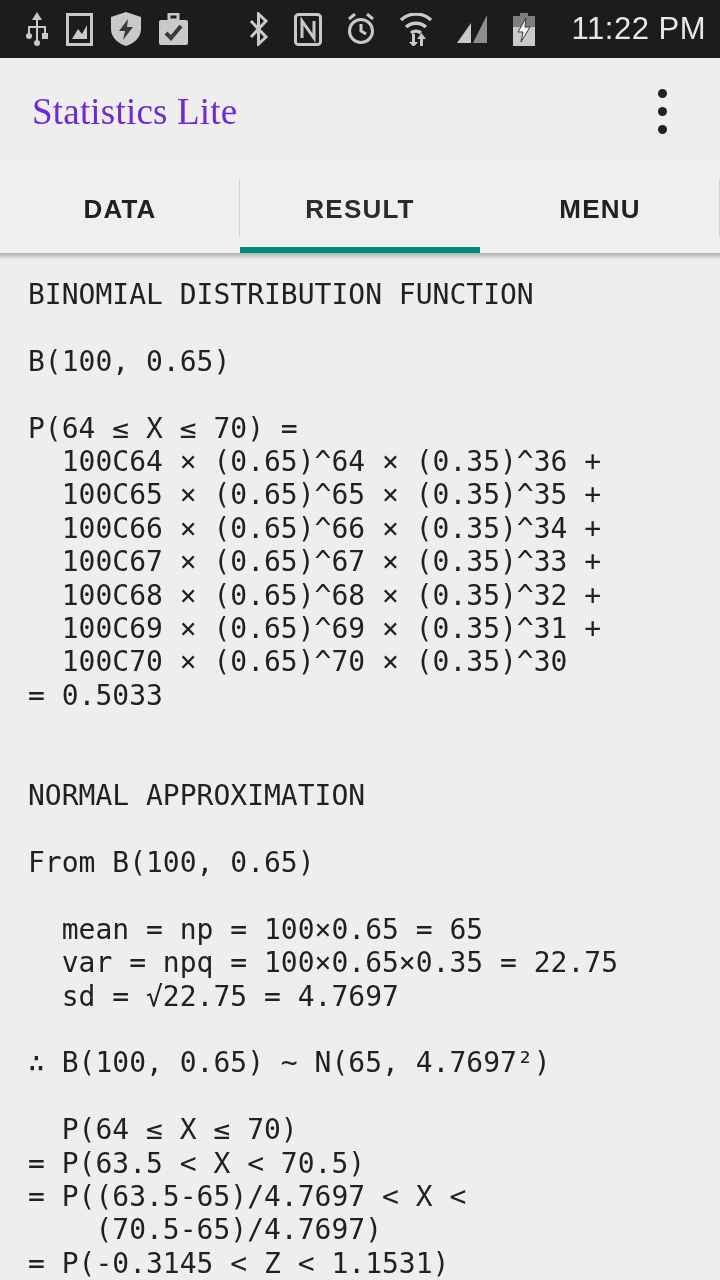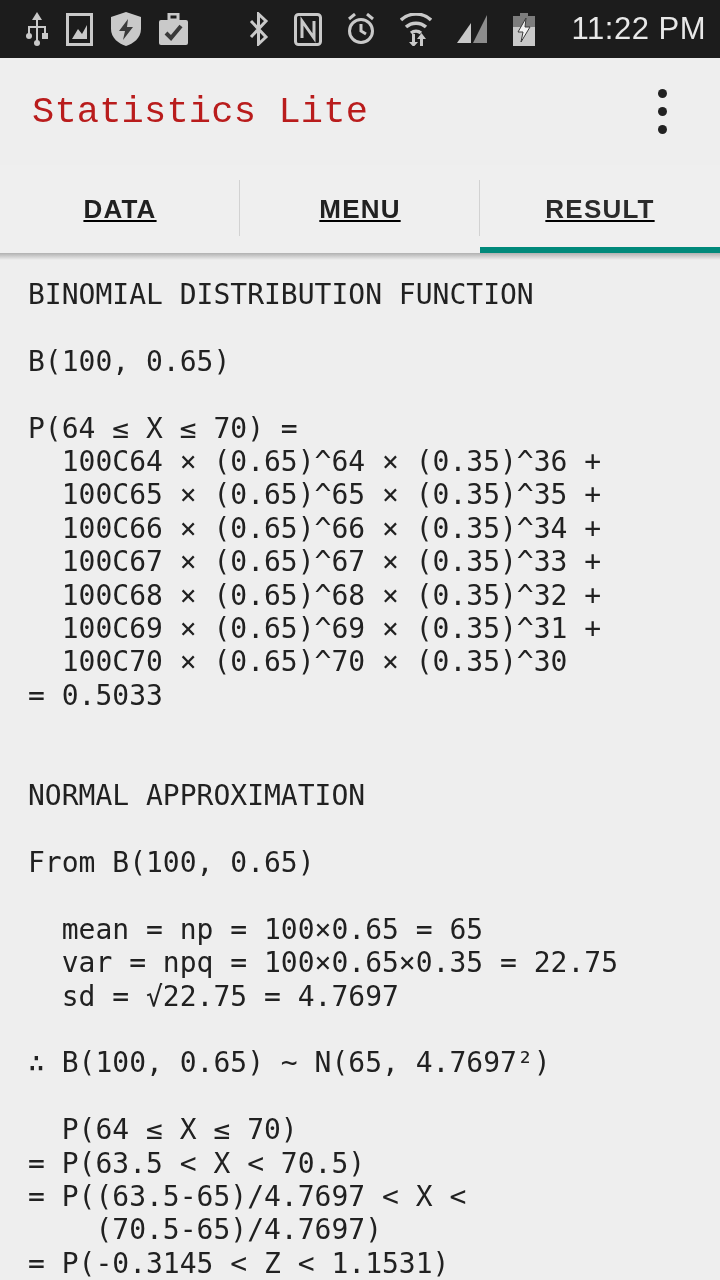--- a/index.html
+++ b/index.html
@@ -28,38 +28,38 @@
     margin-left:13px; white-space:nowrap;
   }
 
   
   .appbar{
     height:107px; width:720px; background:#eeeeee;
     display:flex; align-items:center; padding:0 30px 0 32px;
     position:relative;
   }
   .app-title{
-    font-size:37px; color:#b91c1c; font-weight:400;
-    letter-spacing:0.2px; font-family:Liberation Mono, monospace;
+    font-size:37px; color:#6d28d9; font-weight:400;
+    letter-spacing:0.2px; font-family:Liberation Serif, serif;
   }
   .overflow-btn{
     margin-left:auto; width:56px; height:62px;
     display:flex; flex-direction:column; align-items:center;
     justify-content:center; gap:9px; cursor:pointer;
   }
   .overflow-btn i{ width:9px; height:9px; border-radius:50%; background:#222; display:block; }
 
   
   .tabbar{
     height:88px; width:720px; background:#efefef;
     display:flex; position:relative;
   }
   .tab{
     flex:1 1 0; display:flex; align-items:center; justify-content:center;
-    position:relative; cursor:pointer;text-decoration:underline;
+    position:relative; cursor:pointer;
   }
   .tab-label{
     font-size:26px; font-weight:700; letter-spacing:1.2px;
     color:#2b2b2b; font-family:"Liberation Sans", sans-serif;
   }
   .tab.inactive .tab-label{ color:#212121; }
   .tab-div{
     position:absolute; right:0; top:15px; bottom:17px;
     width:1px; background:#d2d2d2;
   }
@@ -175,27 +175,27 @@
         <i></i>
         <i></i>
     </div>
   </div>
 
   <div class="tabbar">
     <div class="tab inactive">
       <span class="tab-label">DATA</span>
       <span class="tab-div"></span>
     </div>
+    <div class="tab active">
+      <span class="tab-label">RESULT</span>
+      <span class="tab-indicator"></span>
+    </div>
     <div class="tab inactive">
       <span class="tab-label">MENU</span>
       <span class="tab-div"></span>
-    </div>
-    <div class="tab active">
-      <span class="tab-label">RESULT</span>
-      <span class="tab-indicator"></span>
     </div>
   </div>
   <div class="tabbar-shadow"></div>
 
   <div class="content">
     <div class="result-text">BINOMIAL DISTRIBUTION FUNCTION
 
 B(100, 0.65)
 
 P(64 ≤ X ≤ 70) =

